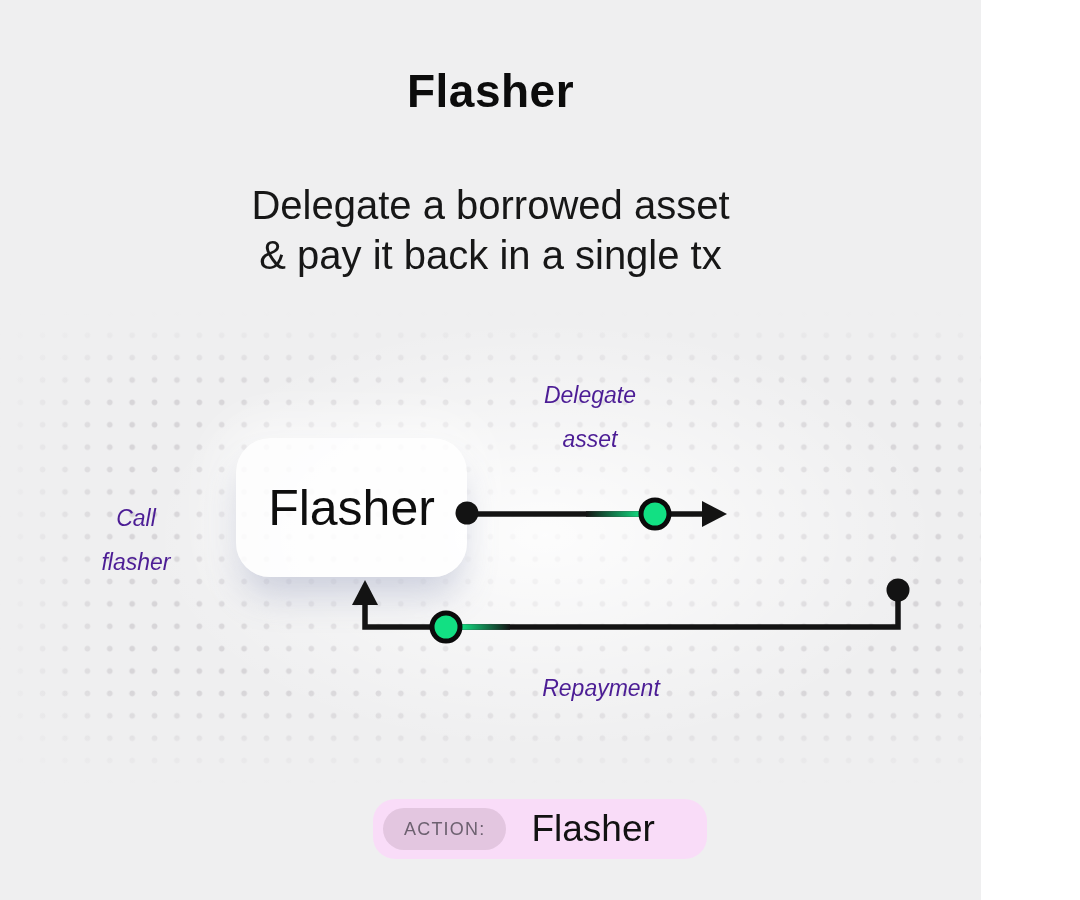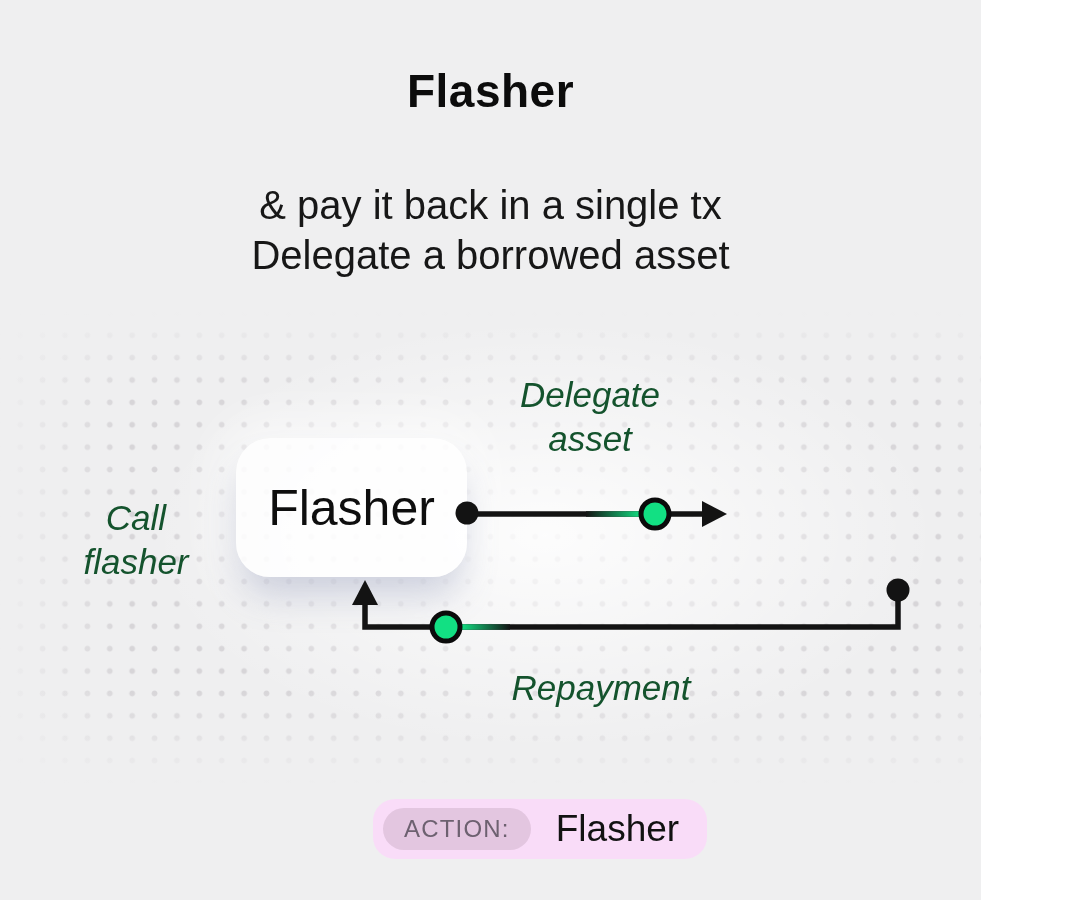--- a/index.html
+++ b/index.html
@@ -58,52 +58,52 @@
   }
   .node-flasher{left:236px;top:438px;width:231px;height:139px;}
   .node-receiver{left:725px;top:442px;width:312px;height:141px;}
   
   .connectors{position:absolute;left:0;top:0;width:1080px;height:900px;z-index:3;}
   .k-line{stroke:var(--line-black);stroke-width:5.5;fill:none;}
   .k-fill{fill:var(--line-black);}
   .token{fill:var(--accent-green);stroke:#0b0b0b;stroke-width:5;}
   
   .lbl{
-    position:absolute;z-index:4;font-style:italic;font-size:35px;line-height:44px;
-    text-align:center;color:#14532d;
+    position:absolute;z-index:4;font-style:italic;font-size:23px;line-height:44px;
+    text-align:center;color:#4c1d95;
   }
   .lbl-call{left:33px;top:496px;width:206px;font-style:italic;}
   .lbl-delegate{left:468px;top:373px;width:244px;}
   .lbl-repayment{left:478px;top:666px;width:246px;}
   
   .badge{
     position:absolute;left:373px;top:799px;width:334px;height:60px;z-index:4;
     background:var(--badge-pink);border-radius:22px;
     display:flex;align-items:center;
   }
   .badge-chip{
     margin-left:10px;height:42px;padding:0 21px;border-radius:21px;
     background:var(--chip-pink);color:#6d6170;
-    display:flex;align-items:center;font-size:24px;letter-spacing:1.2px;
+    display:flex;align-items:center;font-size:18px;letter-spacing:1.2px;
   }
   .badge-value{margin-left:25px;font-size:37px;color:#121212;}
 </style>
 </head>
 <body>
 
 <div class="canvas">
 
   <div class="dots"></div>
   <div class="glow"></div>
 
   <div class="title">Flasher</div>
 
   <div class="subtitle">
+    <div>Delegate a borrowed asset</div>
     <div>&amp; pay it back in a single tx</div>
-    <div>Delegate a borrowed asset</div>
   </div>
 
   <svg class="logo" viewBox="0 0 66 66">
     <circle class="logo-bg" cx="33" cy="33" r="33"></circle>
     <circle class="logo-white" cx="27" cy="40" r="10.5" stroke-width="9"></circle>
     <path class="logo-white" d="M31.5 40 V29.5 Q31.5 19.5 41.5 19.5 H52.5" stroke-width="9"></path>
     <rect class="logo-hole" x="27" y="28" width="9" height="9"></rect>
   </svg>
 
   <div class="node node-flasher">

